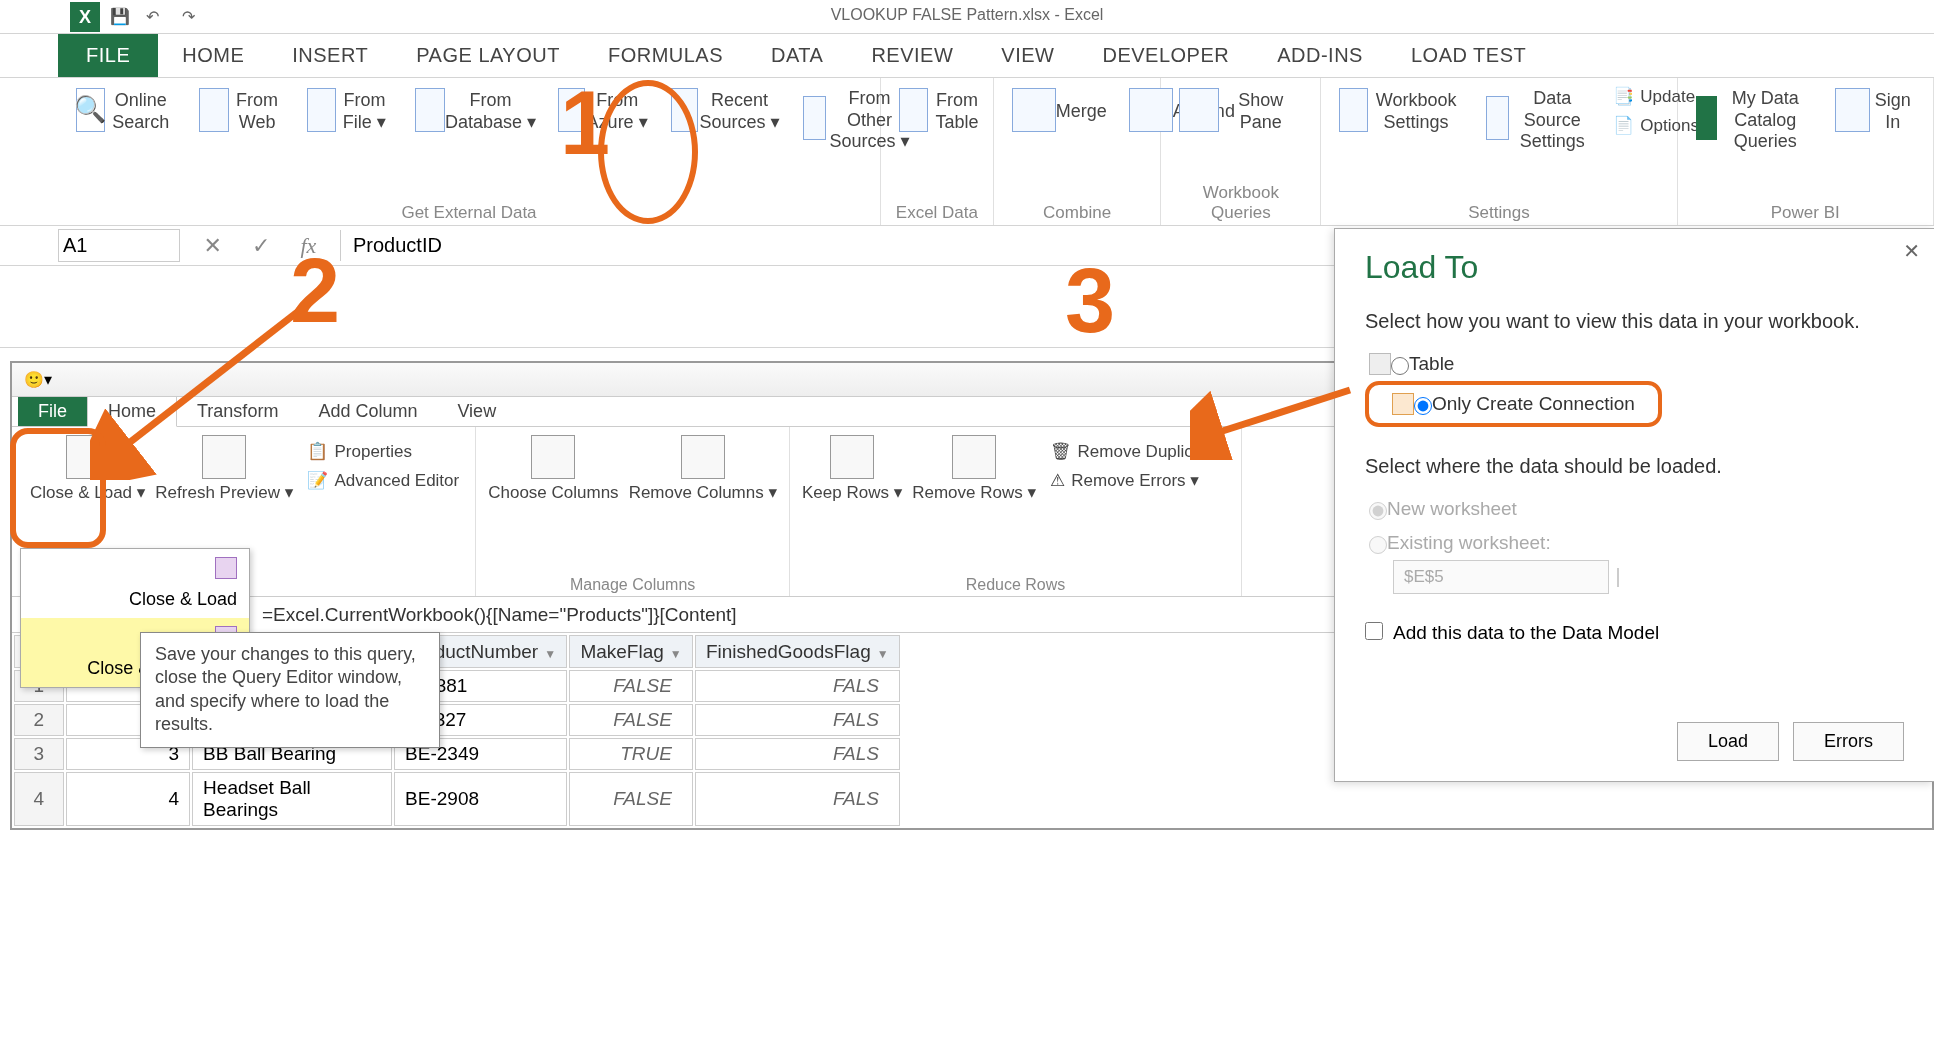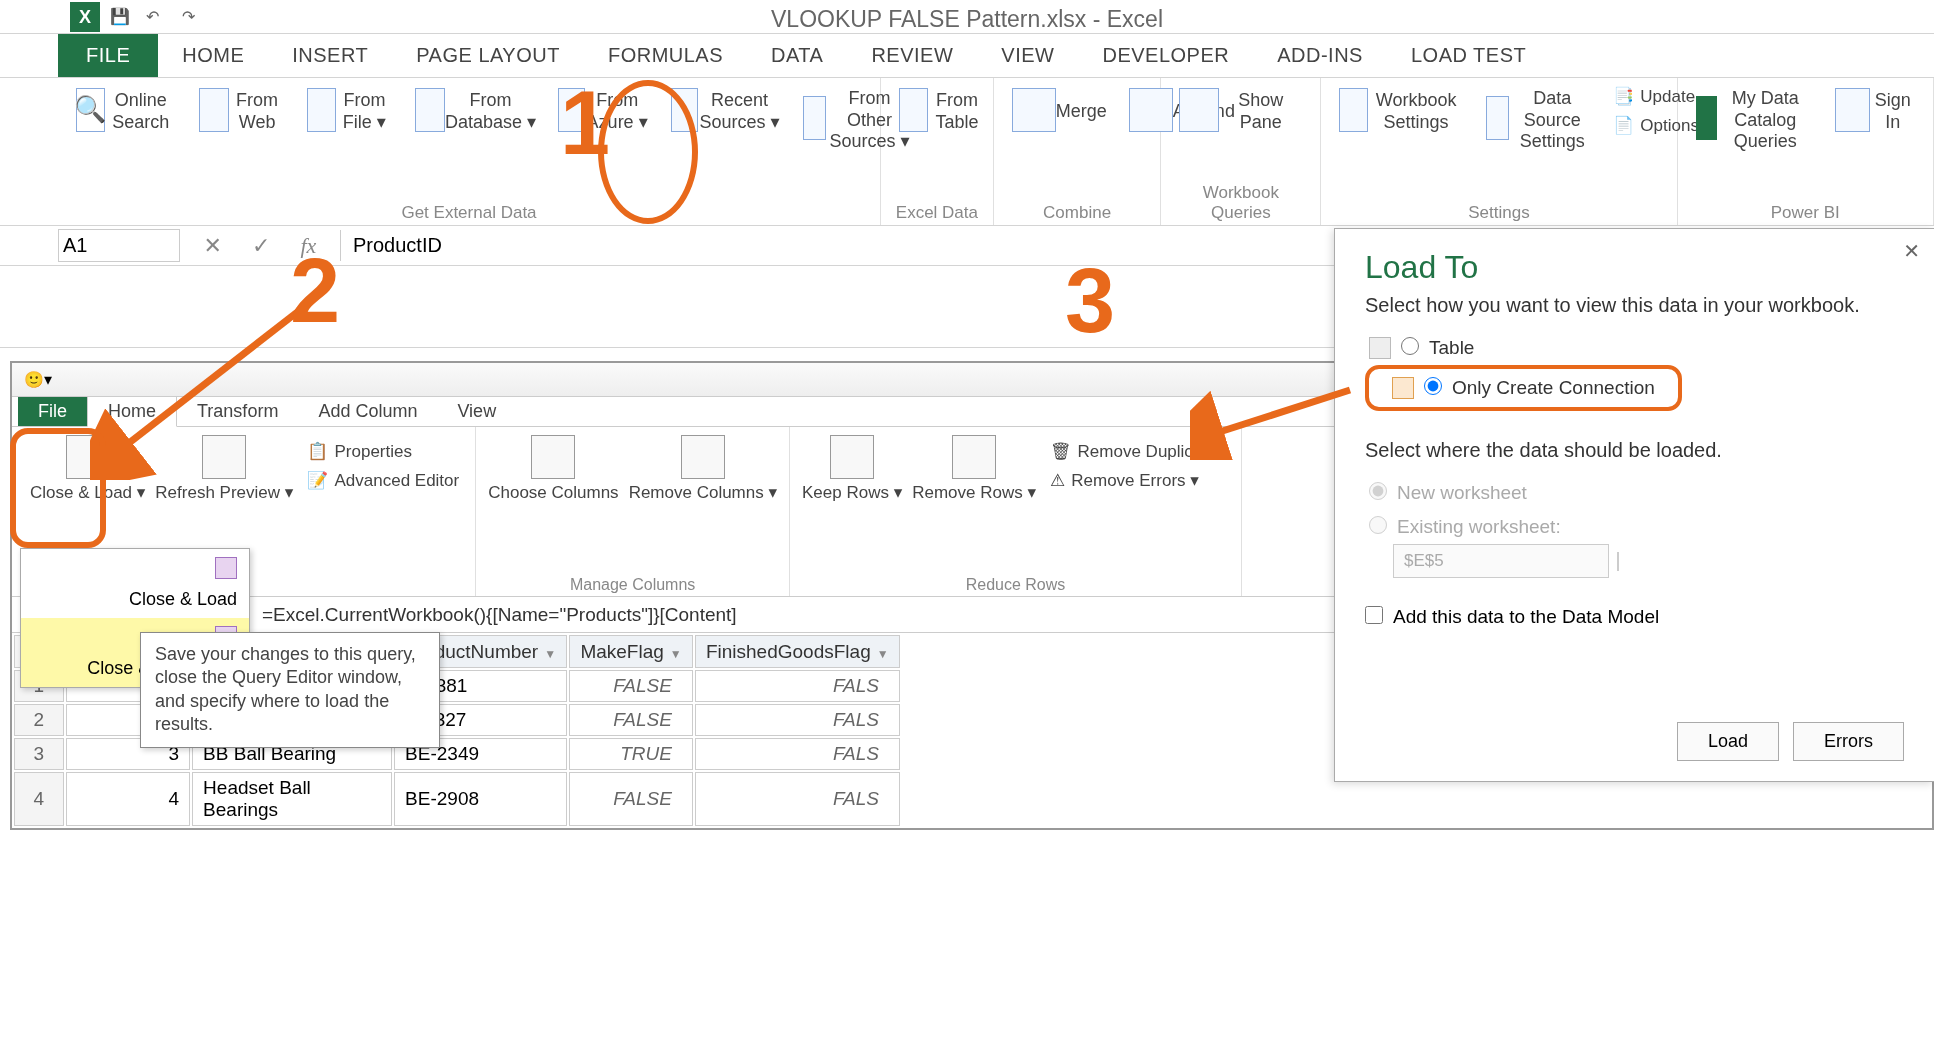--- a/index.html
+++ b/index.html
@@ -3,21 +3,21 @@
 <meta charset="utf-8">
 <style>
   * { margin: 0; padding: 0; box-sizing: border-box; font-family: "Segoe UI", Tahoma, sans-serif; }
   body { background: #fff; width: 1934px; height: 1044px; position: relative; overflow: hidden; transform-origin: top left; }
 
   
   .qat { height: 34px; background: #fff; border-bottom: 1px solid #d4d4d4; display: flex; align-items: center; padding-left: 70px; }
   .qat .xl-logo { position: absolute; left: 70px; top: 2px; width: 30px; height: 30px; background: #217346; color: #fff; display: flex; align-items: center; justify-content: center; font-weight: bold; font-size: 18px; }
   .qat-icons { margin-left: 40px; display: flex; gap: 16px; align-items: center; }
   .qat-icon { width: 20px; height: 20px; color: #666; font-size: 16px; }
-  .title { position: absolute; left: 0; right: 0; text-align: center; top: 6px; font-size: 23px; color: #666; pointer-events: none; }
+  .title { position: absolute; left: 0; right: 0; text-align: center; top: 6px; font-size: 16px; color: #666; pointer-events: none; }
 
   
   .ribbon-tabs { height: 44px; background: #fff; display: flex; align-items: flex-end; padding-left: 58px; border-bottom: 1px solid #d4d4d4; }
   .rtab { padding: 10px 24px; font-size: 20px; color: #444; cursor: pointer; text-transform: uppercase; letter-spacing: .5px; }
   .rtab.file { background: #217346; color: #fff; padding: 10px 28px; }
   .rtab.active { color: #217346; border: 1px solid #d4d4d4; border-bottom: 2px solid #fff; margin-bottom: -1px; }
 
   
   .ribbon-body { height: 148px; background: #fff; border-bottom: 1px solid #d4d4d4; display: flex; padding-left: 58px; }
   .rgroup { border-right: 1px solid #e0e0e0; padding: 6px 10px 2px; display: flex; flex-direction: column; justify-content: space-between; }
@@ -69,23 +69,23 @@
   .qe-table th, .qe-table td { border: 1px solid #ccc; padding: 4px 10px; text-align: left; }
   .qe-table th { background: #eef2f6; font-weight: normal; color: #333; }
   .qe-table .rownum { background: #f4f4f4; text-align: center; color: #666; width: 40px; }
   .qe-table .falseval { font-style: italic; color: #666; text-align: right; padding-right: 20px; }
   .qe-table .trueval { font-style: italic; color: #666; text-align: right; padding-right: 20px; }
   .col-filter { color: #888; font-size: 12px; margin-left: 6px; }
 
   
   .loadto { position: absolute; right: 0; top: 228px; width: 600px; height: 554px; background: #fff; border: 1px solid #aaa; border-right: none; box-shadow: -2px 2px 8px rgba(0,0,0,.15); padding: 20px 30px; z-index: 30; }
   .loadto-close { position: absolute; right: 14px; top: 10px; font-size: 20px; color: #666; cursor: pointer; }
-  .loadto h2 { font-size: 32px; font-weight: 300; color: #217346; margin-bottom: 8px; }
+  .loadto h2 { font-size: 32px; font-weight: 300; color: #217346; margin-bottom: 24px; }
   .loadto-section { font-size: 20px; color: #333; margin-bottom: 14px; }
-  .radio-row { display: flex; align-items: flex-start; gap: 10px; font-size: 19px; color: #333; padding: 6px 4px; }
+  .radio-row { display: flex; align-items: flex-end; font-size: 19px; color: #333; padding: 6px 4px; }
   .radio-row.disabled { color: #aaa; }
   .radio-row input[type=radio] { width: 18px; height: 18px; }
   .radio-row .ricon { width: 22px; height: 22px; background: #eee; border: 1px solid #bbb; }
   .highlight-box { border: 4px solid #e8691b; border-radius: 14px; padding: 2px 19px; display: inline-flex; }
   .wsinput { width: 216px; padding: 6px 10px; border: 1px solid #ccc; color: #aaa; font-size: 17px; margin-left: 28px; }
   .wsbtn { width: 26px; height: 26px; border: 1px solid #ccc; margin-left: 8px; vertical-align: middle; }
   .chk-row { margin-top: 28px; font-size: 19px; display: flex; gap: 10px; }
   .chk-row input { width: 18px; height: 18px; }
   .btnrow { position: absolute; right: 30px; bottom: 20px; display: flex; gap: 14px; }
   .btnrow button { padding: 8px 30px; font-size: 18px; border: 1px solid #aaa; background: #fafafa; cursor: pointer; }

